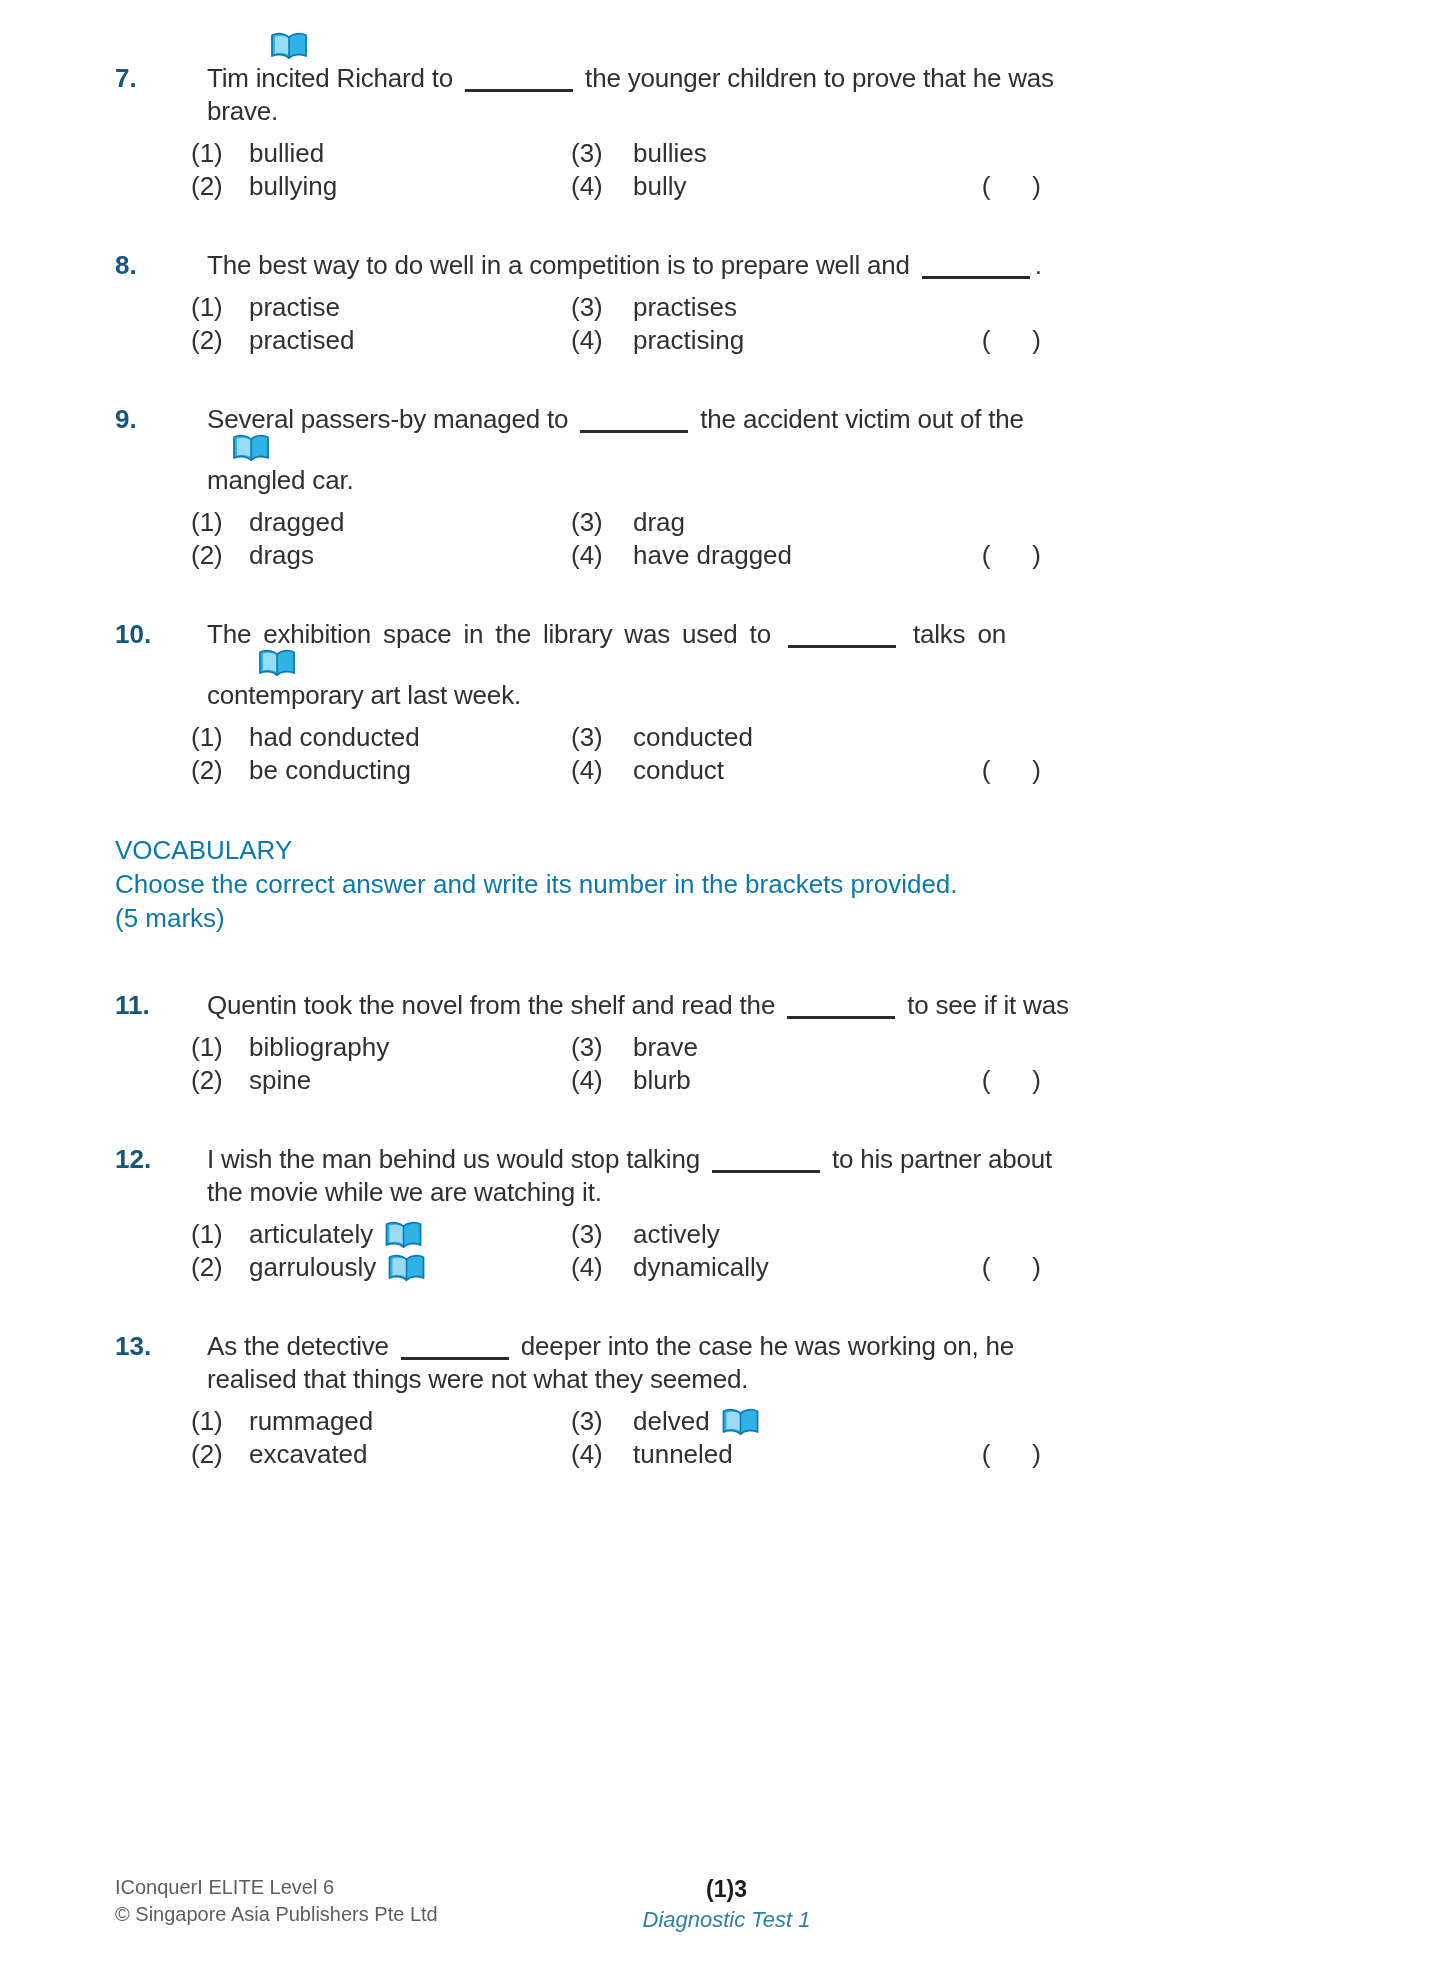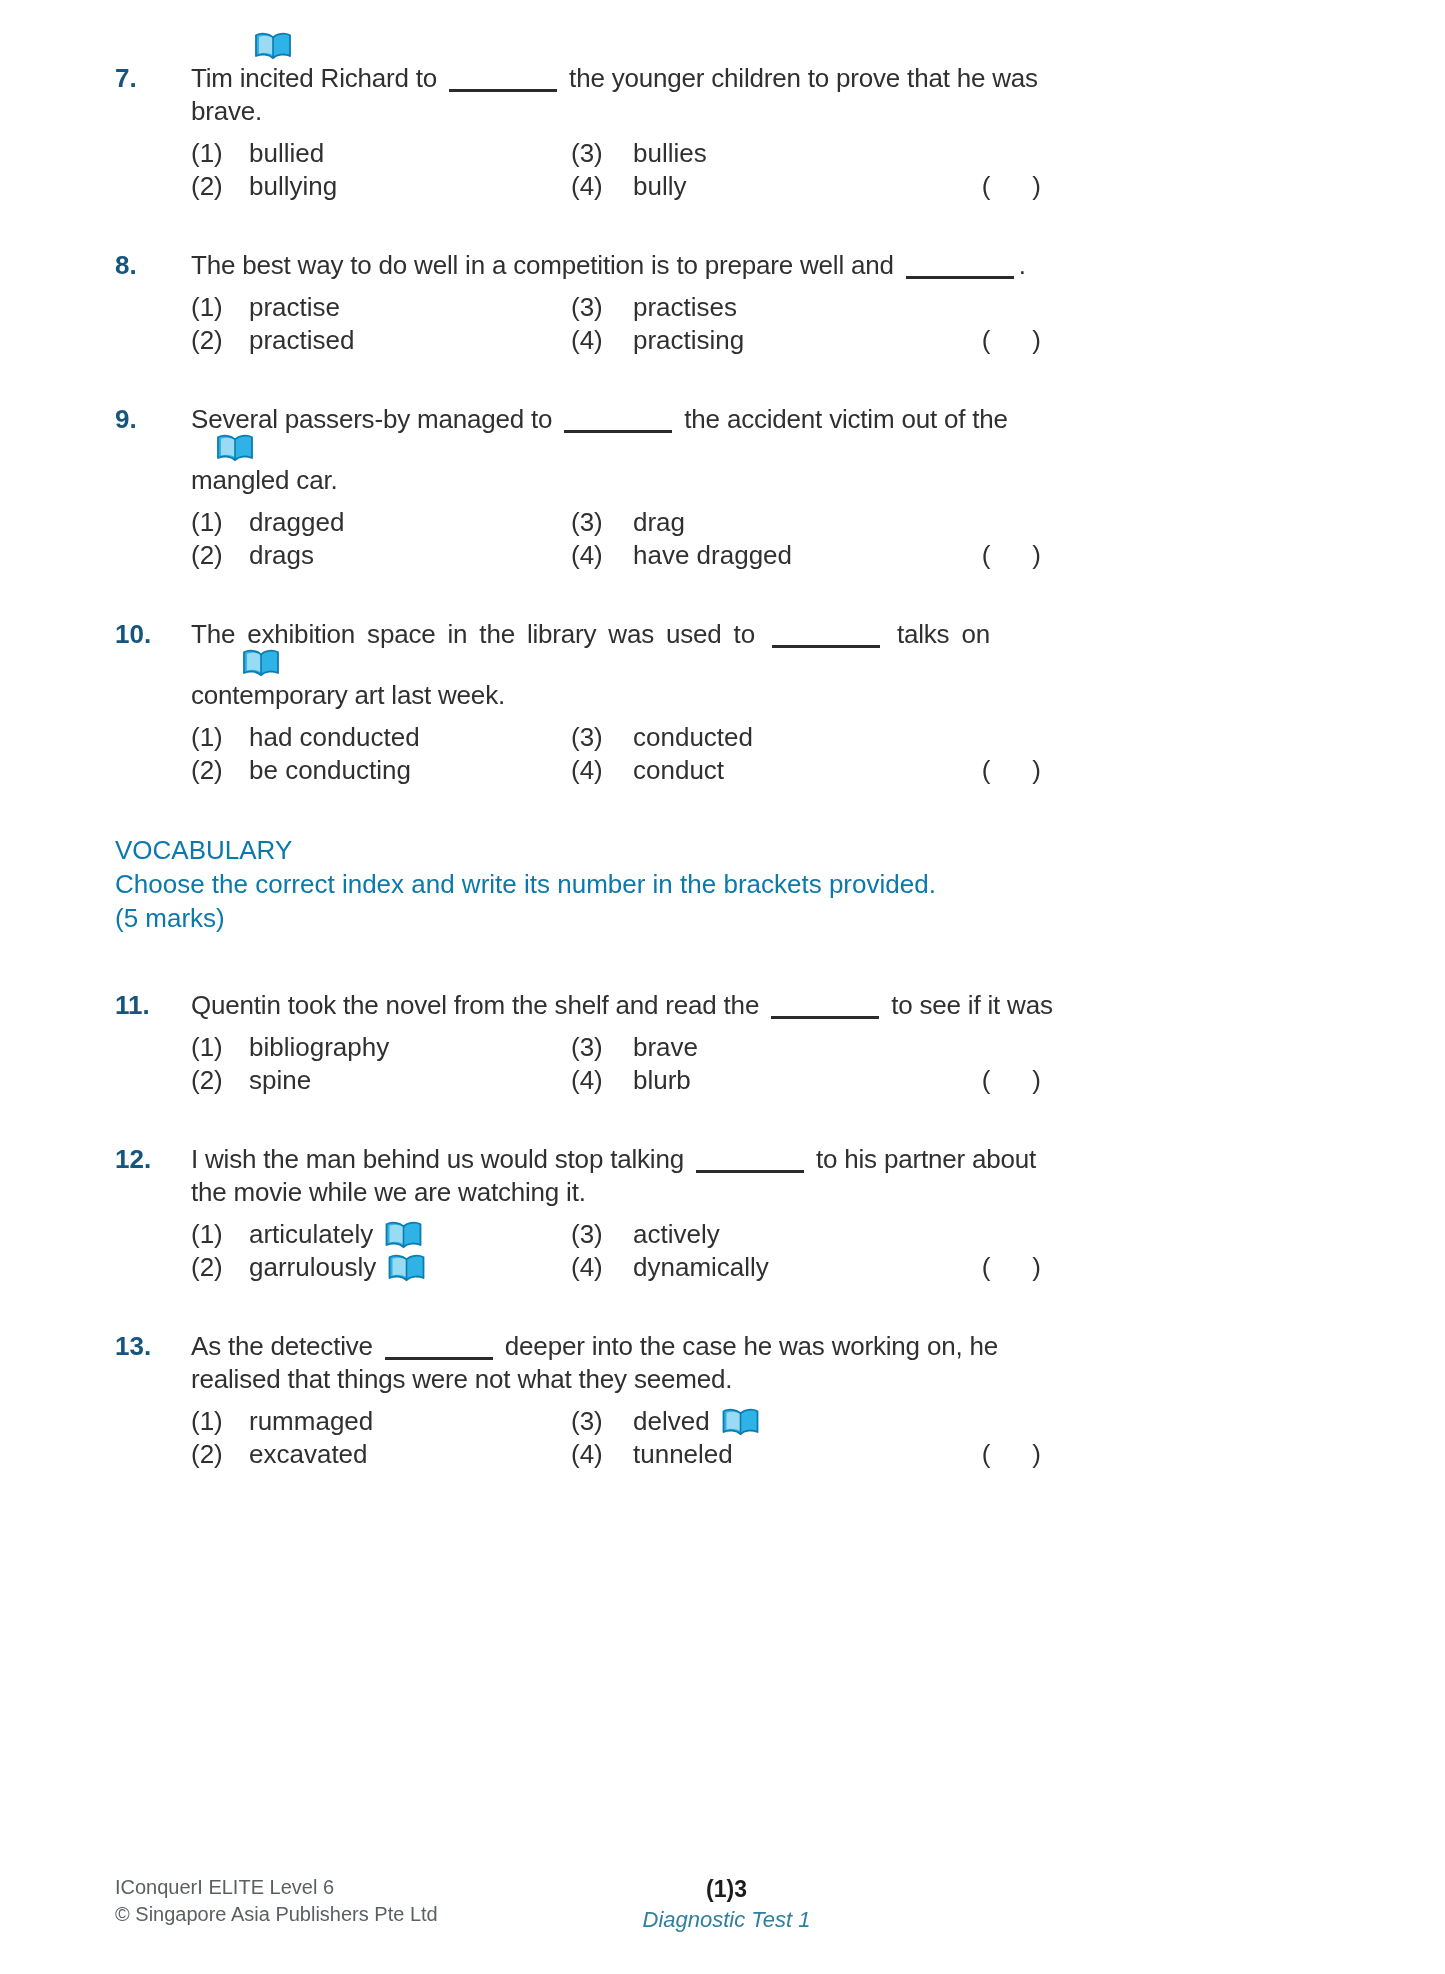--- a/index.html
+++ b/index.html
@@ -3,21 +3,21 @@
 <meta charset="utf-8">
 <style>
   html,body{margin:0;padding:0;background:#ffffff;}
   .page{
     width:1445px;height:1974px;background:#ffffff;position:relative;
     font-family:"Liberation Sans","DejaVu Sans",sans-serif;color:#303030;
     padding:34px 0 0 115px;box-sizing:border-box;overflow:hidden;
   }
   .question{display:grid;grid-template-columns:76px 850px;margin-bottom:46px;}
   .q-num{font-size:26px;font-weight:bold;color:#15567e;line-height:33px;}
-  .q-line{font-size:26px;line-height:33px;white-space:nowrap;position:relative;letter-spacing:-0.2px;}
+  .q-line{font-size:26px;line-height:33px;white-space:nowrap;position:relative;letter-spacing:-0.2px;margin-left:16px;}
   .q-line.gap,.q-num.gap{padding-top:28px;}
   .q-line.spread{word-spacing:5px;}
   .blank{display:inline-block;width:108px;height:0;border-bottom:3px solid #2b2b2b;vertical-align:-5px;margin:0 5px;}
   .iw{position:relative;display:inline-block;}
   .iw svg{position:absolute;top:-30px;left:45%;transform:translateX(-50%);}
   .opts{display:grid;grid-template-columns:58px 322px 62px 252px 1fr;margin-top:9px;font-size:26px;line-height:33px;}
   .opt-num,.opt-label{white-space:nowrap;}
   .opt-label svg{vertical-align:-6px;margin-left:12px;}
   .bracket-slot{text-align:right;white-space:nowrap;}
   .bracket-gap{display:inline-block;width:42px;}
@@ -119,21 +119,21 @@
             <span class="opt-num">(4)</span>
             <span class="opt-label">conduct</span>
             <span class="bracket-slot"><span>(</span><span class="bracket-gap"></span><span>)</span></span>
           </div>
         </div>
       </div>
     </div>
 
   <div class="section">
     <div>VOCABULARY</div>
-    <div>Choose the correct index and write its number in the brackets provided.</div>
+    <div>Choose the correct answer and write its number in the brackets provided.</div>
     <div>(5 marks)</div>
   </div>
 
   <div id="vocabulary-questions">
       <div class="question">
         <div class="q-num">11.</div>
         <div class="q-body">
           <div class="q-line">Quentin took the novel from the shelf and read the <span class="blank"></span> to see if it was</div>
           <div class="opts">
             <span class="opt-num">(1)</span>

